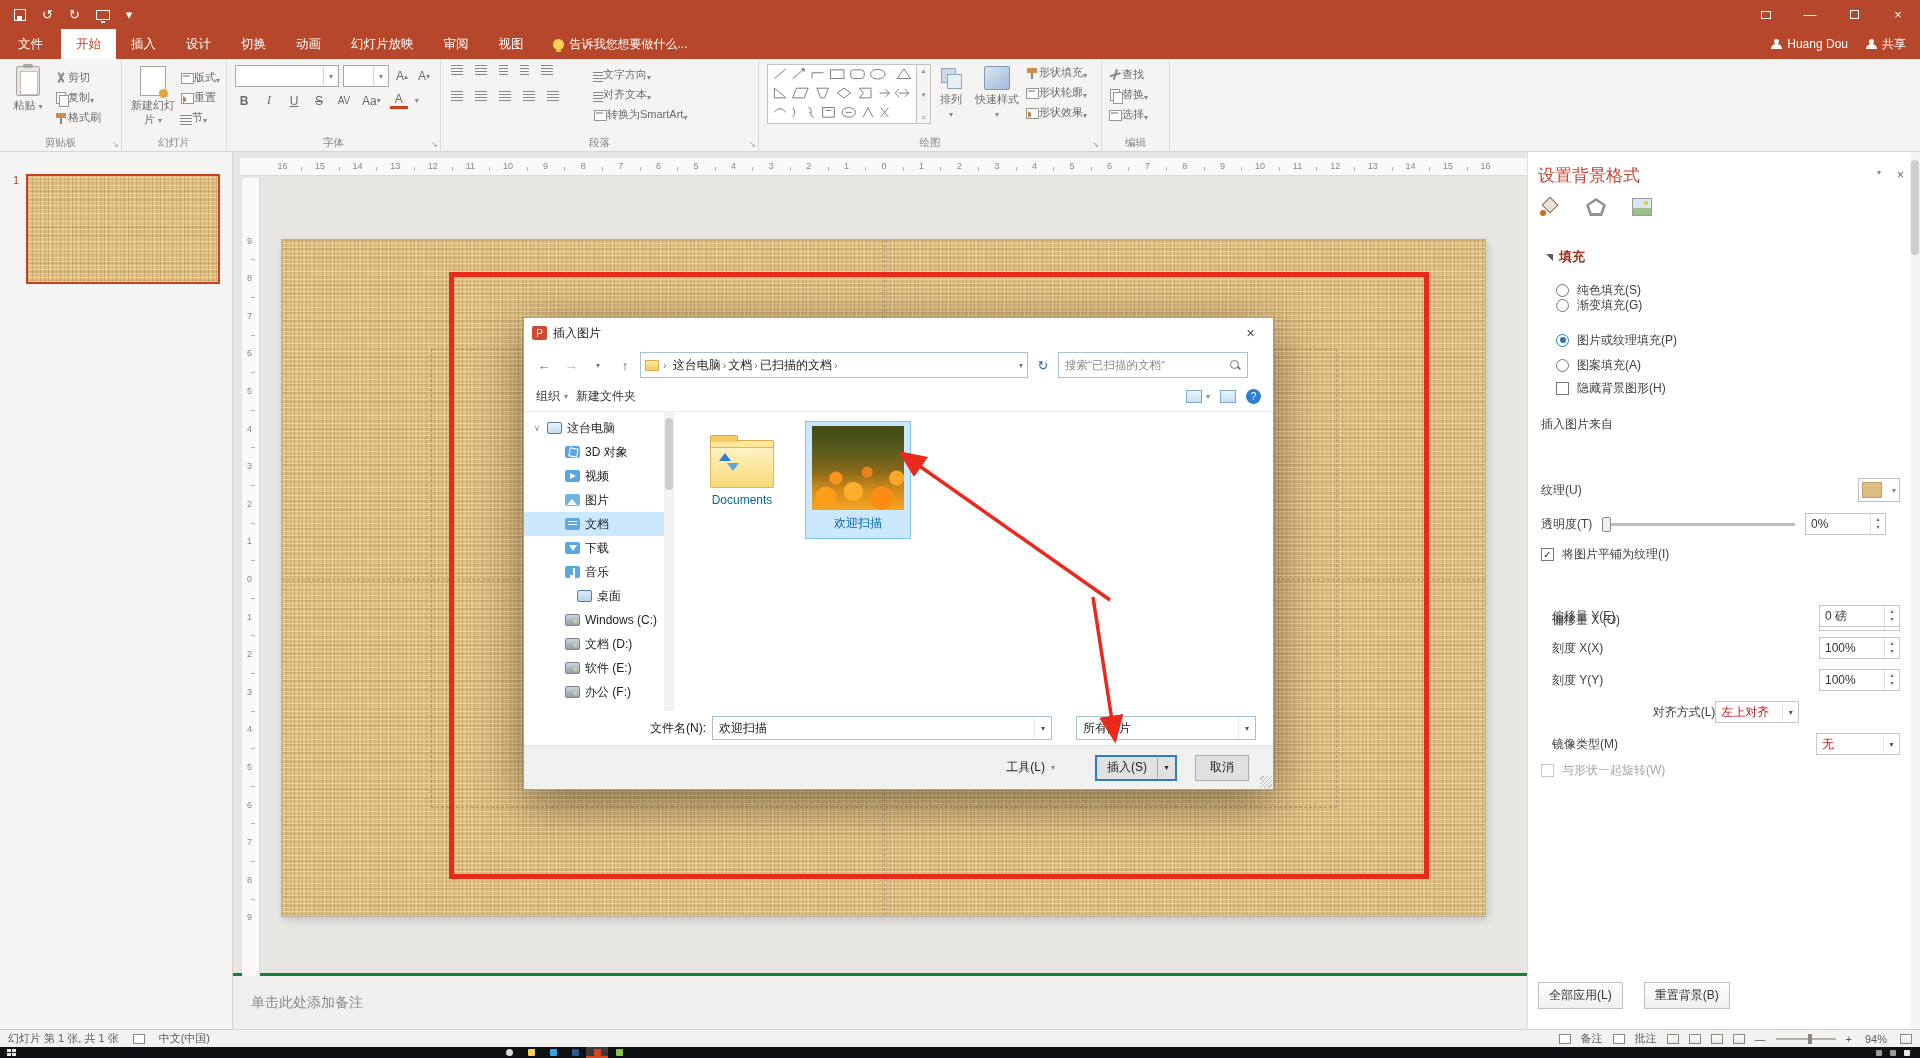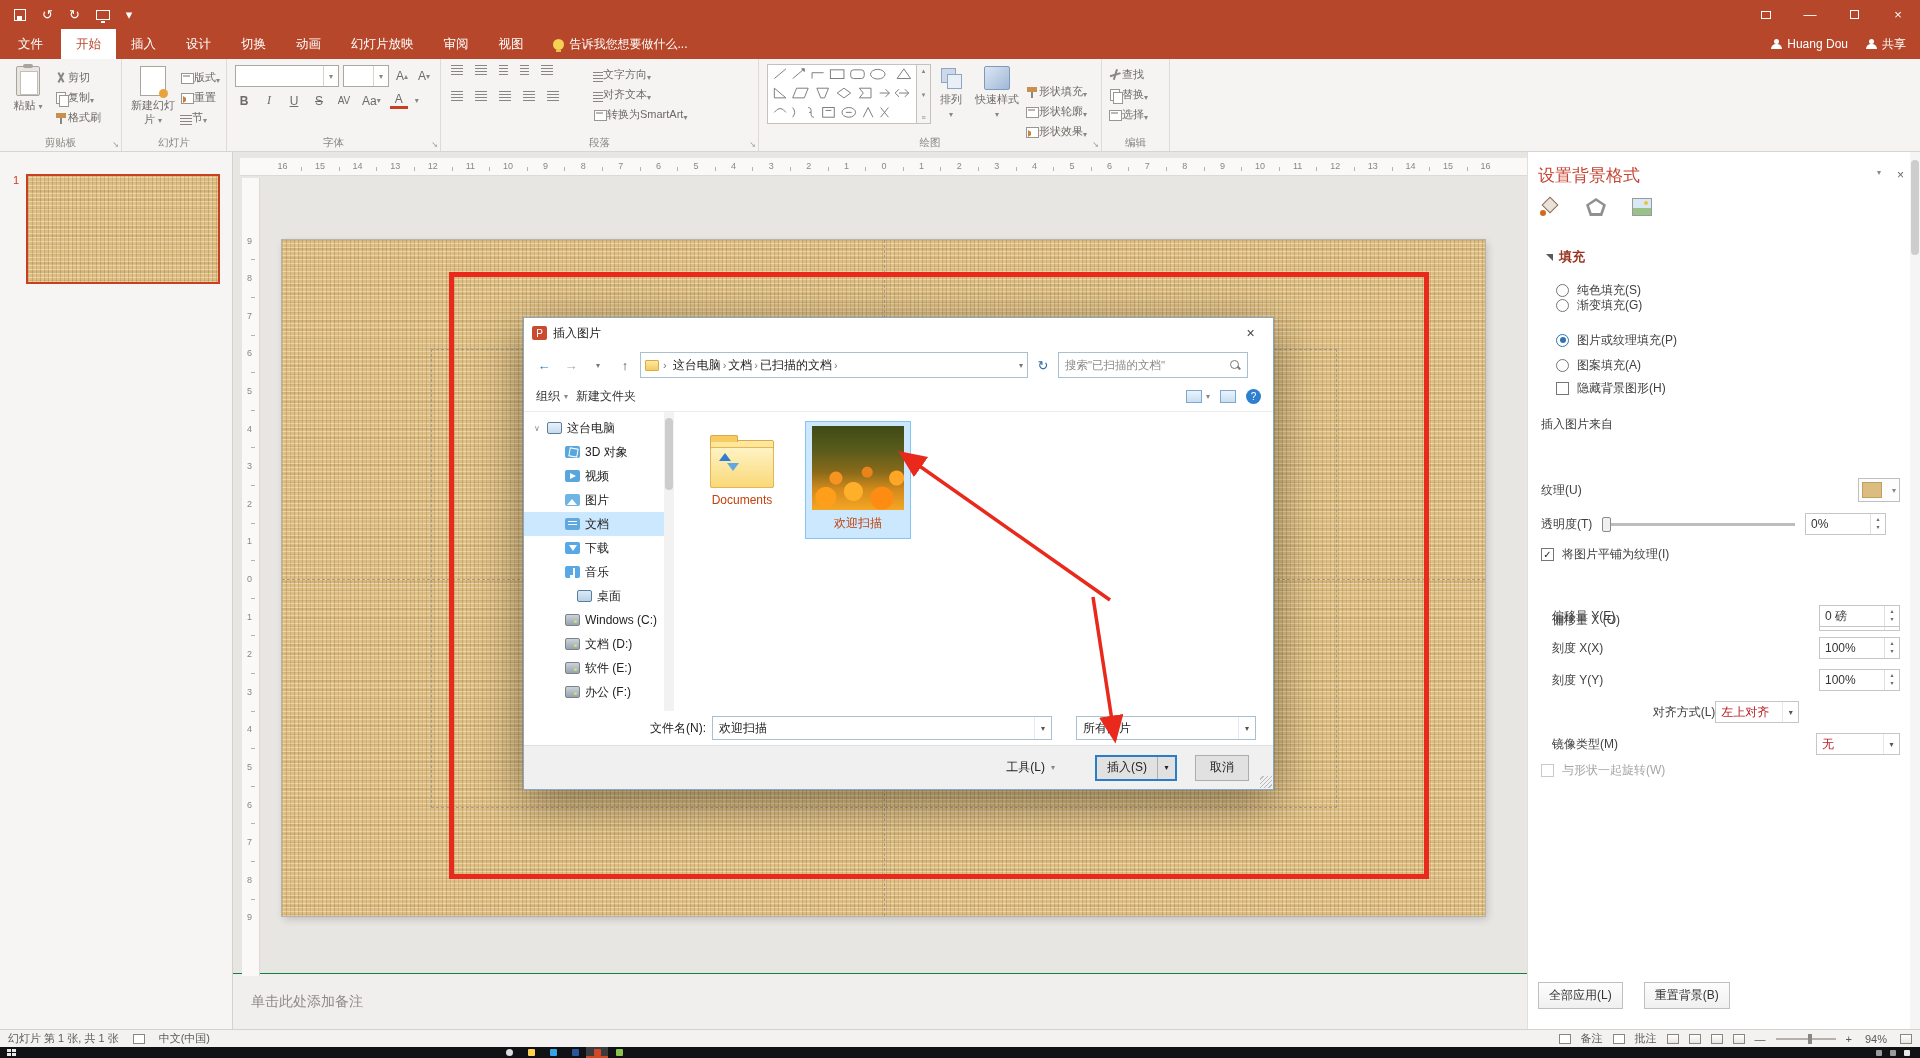--- a/index.html
+++ b/index.html
@@ -70,21 +70,21 @@
   .shapes-gallery{width:150px;height:60px;background:#fff;border:1px solid #C5C1BB;}
   .gal-scroll{width:14px;height:60px;border:1px solid #C5C1BB;border-left:none;background:#F5F4F2;display:flex;flex-direction:column;align-items:center;justify-content:space-between;padding:2px 0;color:#8A8782;font-size:7px;}
 
   
   .thumbs{position:absolute;left:0;top:152px;width:233px;bottom:29px;background:#F6F5F4;border-right:1px solid #D5D2CE;}
   .thumb-num{position:absolute;left:13px;top:22px;font-size:11px;color:#C8401F;}
   .thumb{position:absolute;left:26px;top:22px;width:194px;height:110px;border:2px solid #C8401F;}
 
   
   .editor{position:absolute;left:233px;top:152px;width:1294px;height:821px;background:#E8E6E3;}
-  .notes{position:absolute;left:233px;top:973px;width:1294px;height:56px;background:#F0EFEE;border-top:1px solid #15803d;display:flex;align-items:center;padding-left:18px;color:#8F8B86;font-size:14px;}
+  .notes{position:absolute;left:233px;top:973px;width:1294px;height:56px;background:#F0EFEE;border-top:3px solid #15803d;display:flex;align-items:center;padding-left:18px;color:#8F8B86;font-size:14px;}
   .hruler{position:absolute;left:240px;top:158px;width:1287px;height:18px;background:#FAF9F8;border-bottom:1px solid #DDD9D4;z-index:1;}
   .vruler{position:absolute;left:242px;top:178px;width:18px;height:798px;background:#FAF9F8;border-right:1px solid #DDD9D4;z-index:1;}
   .rnum{position:absolute;transform:translateX(-50%);top:3px;font-size:9px;color:#8A8782;}
   .rnumv{position:absolute;transform:translateY(-50%);left:5px;font-size:9px;color:#8A8782;}
   .rtickh{position:absolute;top:9px;width:1px;height:4px;background:#B5B1AC;}
   .rtickv{position:absolute;left:9px;width:4px;height:1px;background:#B5B1AC;}
 
   .burlap{background-color:#DCBC80;background-image:
     repeating-linear-gradient(90deg, rgba(120,85,30,0.20) 0 1px, transparent 1px 4px),
     repeating-linear-gradient(0deg, rgba(255,244,214,0.45) 0 1px, transparent 1px 4px),
@@ -141,21 +141,21 @@
   .tico-music{background:#57A8E4;}
   .tico-music::after{content:"";position:absolute;left:5px;top:2px;width:3px;height:7px;border-right:2px solid #fff;border-bottom:3px solid #fff;}
   .tico-desktop{background:linear-gradient(#DCE9F5,#B9D2E8);border:1px solid #5B7E9E;}
   .tico-drive{background:linear-gradient(#CDD3DA,#99A2AC);border:1px solid #7A828C;}
   .tico-drive::after{content:"";position:absolute;right:2px;bottom:2px;width:3px;height:3px;border-radius:50%;background:#C3E675;}
   .tree-scroll{position:absolute;right:0;top:0;bottom:0;width:10px;background:#F2F2F2;}
   .tree-thumb{position:absolute;right:1px;top:6px;width:8px;height:72px;background:#CDCDCD;border-radius:4px;}
   .dlg-files{flex:1;padding:10px 16px;display:flex;align-items:flex-start;gap:12px;}
   .tile{width:104px;display:flex;flex-direction:column;align-items:center;padding:4px 0 6px;}
   .tile.selected{background:#CCE8FF;outline:1px solid #84C6EE;}
-  .tile-label{font-size:12px;color:#c2410c;margin-top:5px;text-align:center;}
+  .tile-label{font-size:12px;color:#0369a1;margin-top:5px;text-align:center;}
   .folder-big{position:relative;width:64px;height:48px;margin-top:14px;background:linear-gradient(#FFE9A0,#F5CB62);border:1px solid #D9A94A;border-radius:2px;}
   .folder-big::before{content:"";position:absolute;top:-6px;left:-1px;width:26px;height:6px;background:#F5CB62;border:1px solid #D9A94A;border-bottom:none;border-radius:2px 2px 0 0;}
   .folder-big::after{content:"";position:absolute;left:-1px;right:-1px;top:6px;bottom:-1px;background:linear-gradient(#FFF3C4,#F9D878);border:1px solid #E2B758;border-radius:2px;}
   .folder-arrows{position:absolute;left:8px;top:12px;z-index:2;}
   .folder-arrows::before{content:"";position:absolute;left:0;top:0;border-left:6px solid transparent;border-right:6px solid transparent;border-bottom:8px solid #2F7FD0;}
   .folder-arrows::after{content:"";position:absolute;left:8px;top:10px;border-left:6px solid transparent;border-right:6px solid transparent;border-top:8px solid #5FA8E0;}
   .flower-img{width:92px;height:84px;background:
      radial-gradient(circle at 15% 85%, #FF9E1B 0 10px, rgba(255,158,27,0) 11px),
      radial-gradient(circle at 45% 78%, #FFB02A 0 9px, rgba(255,176,42,0) 10px),
      radial-gradient(circle at 76% 86%, #FF8C12 0 11px, rgba(255,140,18,0) 12px),
@@ -456,21 +456,21 @@
         </div>
       </div>
       <div class="bigbtn" style="left:172px;width:40px">
         <div class="icon-arrange"></div>
         <div class="biglabel"><span>排列</span><br><span class="caret">▾</span></div>
       </div>
       <div class="bigbtn" style="left:214px;width:48px">
         <div class="icon-quickstyle"></div>
         <div class="biglabel" style="width:46px"><span>快速样式</span> <span class="caret">▾</span></div>
       </div>
-      <div style="position:absolute;left:266px;top:20px">
+      <div style="position:absolute;left:266px;top:1px">
         <div class="smallrow">
             <span class="mi mi-brush"></span>
             <span>形状填充</span>
             <span class="caret">▾</span>
           </div>
         <div class="smallrow">
             <span class="mi mi-box layout"></span>
             <span>形状轮廓</span>
             <span class="caret">▾</span>
           </div>

